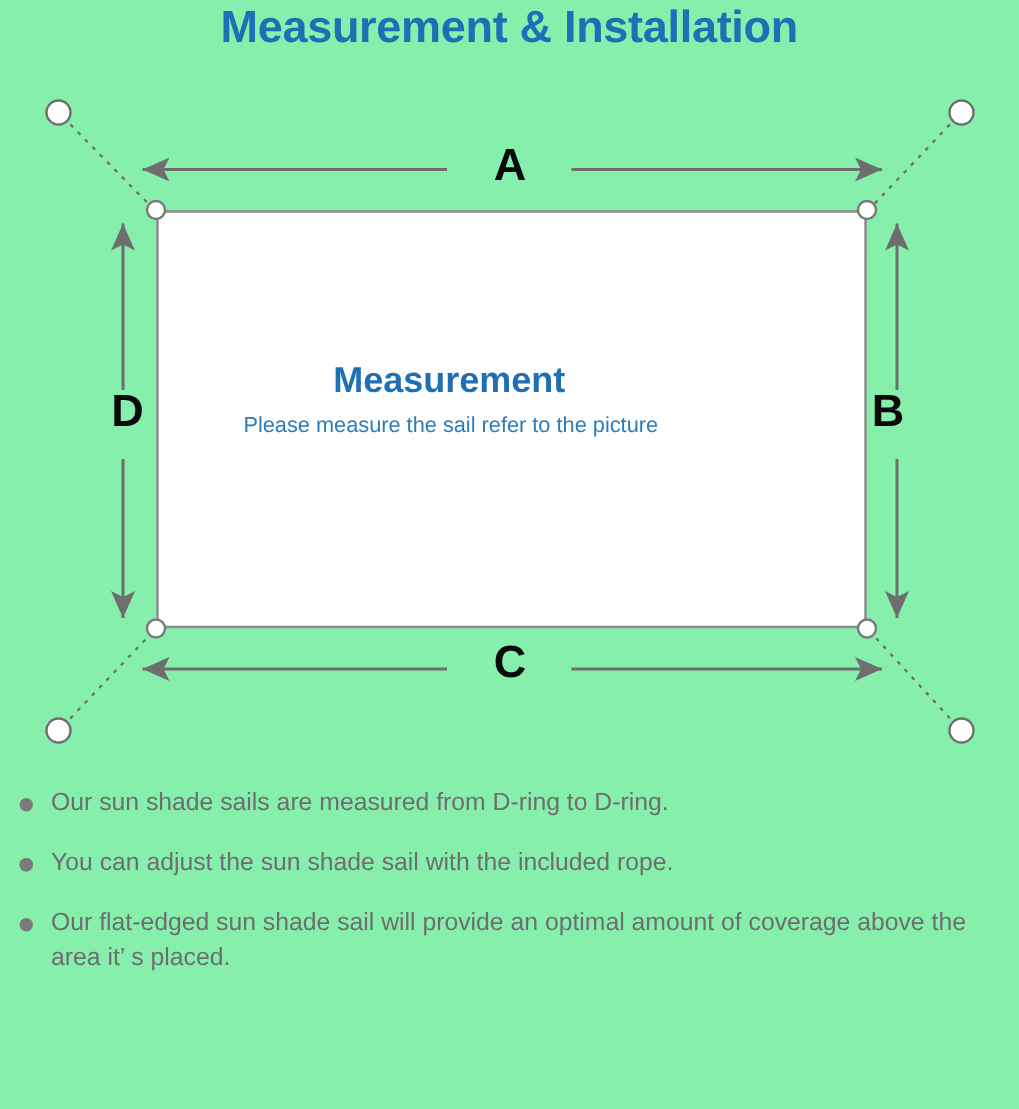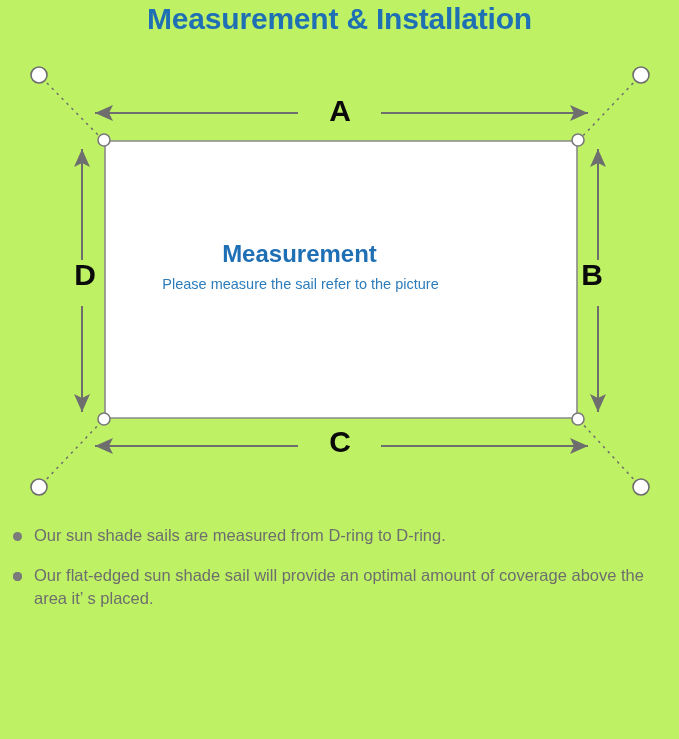--- a/index.html
+++ b/index.html
@@ -13,21 +13,21 @@
     position: relative;
     font-family: "Liberation Sans", sans-serif;
     overflow: hidden;
   }
 
   .page {
     position: absolute;
     inset: 0;
     width: 679px;
     height: 739px;
-    background: #bef264;
+    background: #86efac;
   }
 
   
   .title {
     position: absolute;
     top: 1px;
     left: 0;
     width: 679px;
     text-align: center;
     font-size: 30px;
@@ -192,17 +192,21 @@
   <div class="notes">
     <div class="note-item">
       <span class="note-bullet"></span>
       <span>Our sun shade sails are measured from D-ring to D-ring.</span>
     </div>
     <div class="note-item">
       <span class="note-bullet"></span>
     </div>
     <div class="note-item">
       <span class="note-bullet"></span>
+      <span>You can adjust the sun shade sail with the included rope.</span>
+    </div>
+    <div class="note-item">
+      <span class="note-bullet"></span>
       <span>Our flat-edged sun shade sail will provide an optimal amount of coverage above the area it’ s placed.</span>
     </div>
   </div>
 
 </div>
 
 </body></html>

